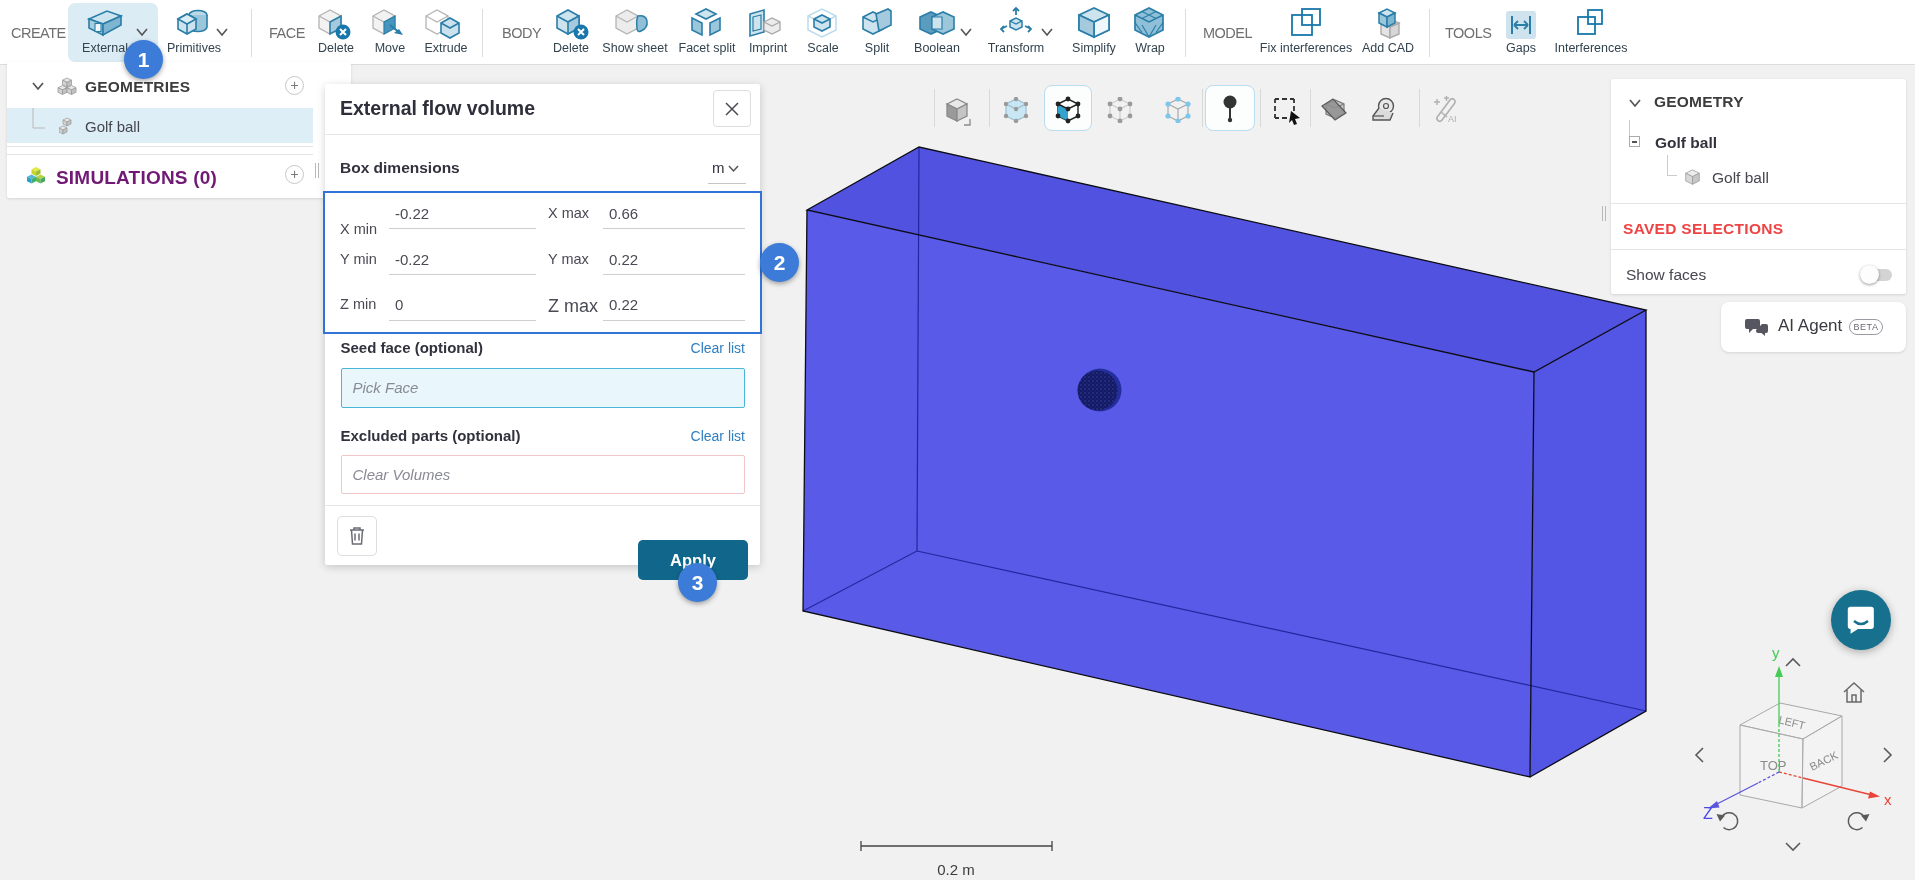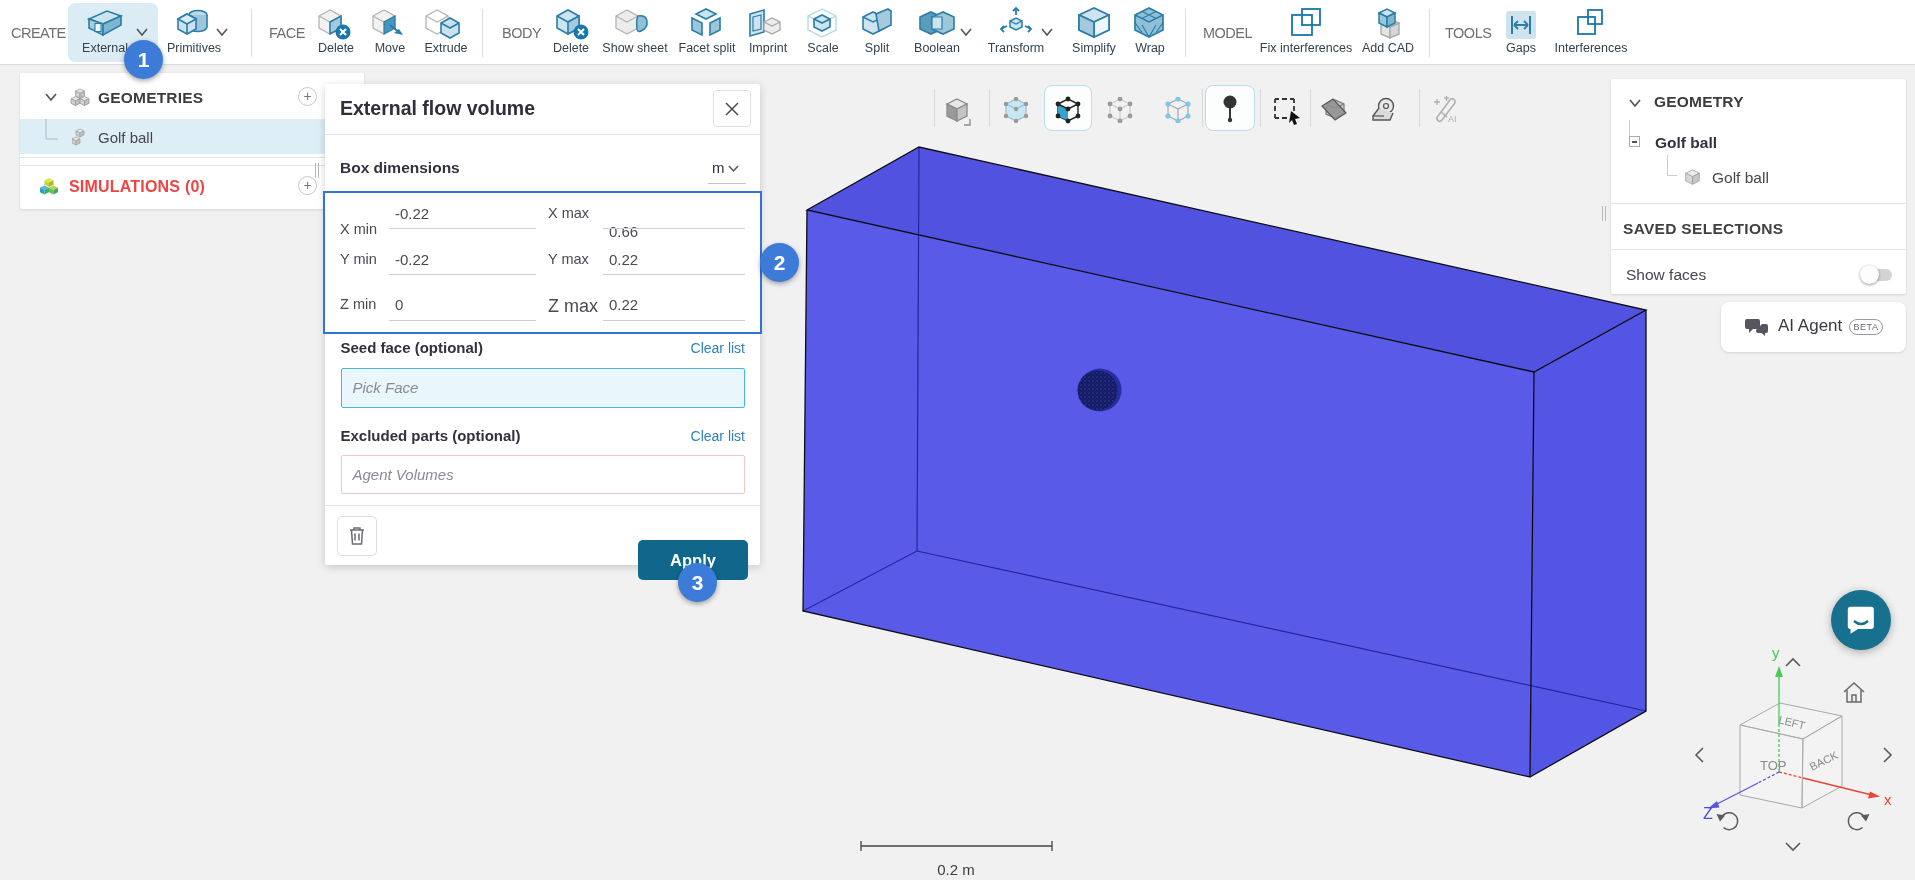--- a/index.html
+++ b/index.html
@@ -271,21 +271,21 @@
 
   <div class="ticon" style="left:1591px; top:7px;">
     <svg width="34" height="32" viewBox="0 0 34 32">
       <rect x="4" y="10" width="17" height="17" fill="none" stroke="#1878ac" stroke-width="1.8"></rect>
       <rect x="14" y="3" width="14" height="14" fill="none" stroke="#1878ac" stroke-width="1.8"></rect>
     </svg>
   </div>
   <div class="tlabel" style="left:1591px;">Interferences</div>
 </div>
 
-<div class="card" style="left:7px; top:73px; width:344px; height:136px;margin-left:13px;">
+<div class="card" style="left:7px; top:62px; width:344px; height:136px;">
   <svg style="position:absolute; left:24px; top:19px;" width="14" height="10" viewBox="0 0 14 10">
         <path d="M2,2 L7,8 L12,2" stroke="#555" stroke-width="1.7" fill="none"></path>
       </svg>
   <svg style="position:absolute; left:50px; top:15px;" width="20" height="20" viewBox="0 0 20 20">
     <g stroke="#9a9a9a" stroke-width="0.8">
     <polygon points="10,1 14.5,3.2 10,5.4 5.5,3.2" fill="#e8e8e8"></polygon>
           <polygon points="5.5,3.2 10,5.4 10,10 5.5,7.8" fill="#d2d2d2"></polygon>
           <polygon points="10,5.4 14.5,3.2 14.5,7.8 10,10" fill="#c2c2c2"></polygon>
     <polygon points="5.5,8.5 10,10.7 5.5,12.9 1,10.7" fill="#e8e8e8"></polygon>
           <polygon points="1,10.7 5.5,12.9 5.5,17.5 1,15.3" fill="#d2d2d2"></polygon>
@@ -321,21 +321,21 @@
           <polygon points="5.5,3.2 10,5.4 10,10 5.5,7.8" fill="#c9d42e"></polygon>
           <polygon points="10,5.4 14.5,3.2 14.5,7.8 10,10" fill="#9ebf2a"></polygon>
     <polygon points="5.5,8.5 10,10.7 5.5,12.9 1,10.7" fill="#52b8d8"></polygon>
           <polygon points="1,10.7 5.5,12.9 5.5,17.5 1,15.3" fill="#2e9ec4"></polygon>
           <polygon points="5.5,12.9 10,10.7 10,15.3 5.5,17.5" fill="#3fae74"></polygon>
     <polygon points="14.5,8.5 19,10.7 14.5,12.9 10,10.7" fill="#b5d44a"></polygon>
           <polygon points="10,10.7 14.5,12.9 14.5,17.5 10,15.3" fill="#6dbc4e"></polygon>
           <polygon points="14.5,12.9 19,10.7 19,15.3 14.5,17.5" fill="#47a860"></polygon>
     </g>
   </svg>
-  <span style="position:absolute; left:49px; top:105px; font-size:16px; font-weight:bold; color:#ef4444; letter-spacing:0.2px;">SIMULATIONS (0)</span>
+  <span style="position:absolute; left:49px; top:105px; font-size:19px; font-weight:bold; color:#701a75; letter-spacing:0.2px;">SIMULATIONS (0)</span>
   <div style="position:absolute; left:278px; top:103px; width:19px; height:19px; border:1px solid #c8c8c8; border-radius:50%; color:#777; font-size:14px; line-height:17px; text-align:center;">+</div>
 </div>
 <div style="position:absolute; left:315px; top:163px; width:4px; height:15px; border-left:1.5px solid #b8b8b8; border-right:1.5px solid #b8b8b8; z-index:3;"></div>
 
 <div class="badge" style="left:124px; top:40px;">1</div>
 <div class="badge" style="left:760px; top:243px;">2</div>
 <div class="badge" style="left:678px; top:563px;">3</div>
 
 <div id="dialog">
   <span style="position:absolute; left:15px; top:13px; font-size:19.5px; font-weight:bold; color:#2f2f3b;">External flow volume</span>
@@ -351,21 +351,21 @@
         <path d="M2,2 L6.5,7 L11,2" stroke="#555" stroke-width="1.5" fill="none"></path>
       </svg>
   <div style="position:absolute; left:383px; top:99px; width:38px; height:1px; background:#c4c4c4;"></div>
 
   <div style="position:absolute; left:-2px; top:107px; width:439px; height:143px; border:2px solid #3273d8;"></div>
 
   <span style="position:absolute; left:15px; top:137px; font-size:14.5px; color:#4a4a55;">X min</span>
   <span style="position:absolute; left:70px; top:121px; font-size:15px; color:#4a4a55;">-0.22</span>
   <div style="position:absolute; left:64px; top:144px; width:147px; height:1px; background:#cfcfcf;"></div>
   <span style="position:absolute; left:223px; top:121px; font-size:14.5px; color:#4a4a55;">X max</span>
-  <span style="position:absolute; left:284px; top:121px; font-size:15px; color:#4a4a55;margin-top:18px;">0.66</span>
+  <span style="position:absolute; left:284px; top:121px; font-size:15px; color:#4a4a55;">0.66</span>
   <div style="position:absolute; left:278px; top:144px; width:142px; height:1px; background:#cfcfcf;"></div>
 
   <span style="position:absolute; left:15px; top:167px; font-size:14.5px; color:#4a4a55;">Y min</span>
   <span style="position:absolute; left:70px; top:167px; font-size:15px; color:#4a4a55;">-0.22</span>
   <div style="position:absolute; left:64px; top:190px; width:147px; height:1px; background:#cfcfcf;"></div>
   <span style="position:absolute; left:223px; top:167px; font-size:14.5px; color:#4a4a55;">Y max</span>
   <span style="position:absolute; left:284px; top:167px; font-size:15px; color:#4a4a55;">0.22</span>
   <div style="position:absolute; left:278px; top:190px; width:142px; height:1px; background:#cfcfcf;"></div>
 
   <span style="position:absolute; left:15px; top:212px; font-size:14.5px; color:#4a4a55;">Z min</span>
@@ -376,21 +376,21 @@
   <div style="position:absolute; left:278px; top:236px; width:142px; height:1px; background:#cfcfcf;"></div>
 
   <span style="position:absolute; left:15.5px; top:255px; font-size:15px; font-weight:bold; color:#32323e;">Seed face (optional)</span>
   <span class="link" style="position:absolute; right:15px; top:256px; font-size:14px;">Clear list</span>
   <div style="position:absolute; left:15.5px; top:284px; width:404px; height:40px; background:#e9f7fc; border:1.5px solid #49b6dc; border-radius:2px;">
     <span style="position:absolute; left:11px; top:10px; font-size:15px; font-style:italic; color:#8a8a95;">Pick Face</span>
   </div>
   <span style="position:absolute; left:15.5px; top:343px; font-size:15px; font-weight:bold; color:#32323e;">Excluded parts (optional)</span>
   <span class="link" style="position:absolute; right:15px; top:344px; font-size:14px;">Clear list</span>
   <div style="position:absolute; left:15.5px; top:371px; width:404px; height:39px; background:#fff; border:1px solid #f0c6c6; border-radius:2px;">
-    <span style="position:absolute; left:11px; top:10px; font-size:15px; font-style:italic; color:#8a8a95;">Agent Volumes</span>
+    <span style="position:absolute; left:11px; top:10px; font-size:15px; font-style:italic; color:#8a8a95;">Clear Volumes</span>
   </div>
   <div style="position:absolute; left:0; top:421px; width:435px; height:1px; background:#e6e6e6;"></div>
   <div style="position:absolute; left:12px; top:432px; width:40px; height:40px; border:1px solid #ddd; border-radius:5px;">
     <svg style="position:absolute; left:10px; top:9px;" width="18" height="20" viewBox="0 0 18 20">
       <path d="M2,4 L16,4 M6,4 L6,2 L12,2 L12,4 M3.5,4 L4.5,18 L13.5,18 L14.5,4 M7,7.5 L7,14.5 M11,7.5 L11,14.5" stroke="#6b6b75" stroke-width="1.5" fill="none"></path>
     </svg>
   </div>
   <div style="position:absolute; left:313px; top:432px; width:110px; height:40px; background:#10678b; border-radius:5px; color:#fff; font-size:16.5px; font-weight:bold; text-align:center; line-height:40px;margin-top:24px;">Apply</div>
 </div>
 
@@ -408,21 +408,21 @@
   <div style="position:absolute; left:56px; top:96px; width:10px; height:1px; background:#ccc;"></div>
   <svg style="position:absolute; left:73px; top:89px;" width="17" height="19" viewBox="0 0 20 22">
     <g stroke="#9a9a9a" stroke-width="0.9">
     <polygon points="10,2 18,6 10,10 2,6" fill="#ececec"></polygon>
           <polygon points="2,6 10,10 10,19 2,15" fill="#d8d8d8"></polygon>
           <polygon points="10,10 18,6 18,15 10,19" fill="#c6c6c6"></polygon>
     </g>
   </svg>
   <span style="position:absolute; left:101px; top:90px; font-size:15.5px; color:#46464e;">Golf ball</span>
   <div style="position:absolute; left:0; top:124px; width:295px; height:1px; background:#e4e4e4;"></div>
-  <span style="position:absolute; left:12px; top:141px; font-size:15.5px; font-weight:bold; color:#404040; letter-spacing:0.3px;">SAVED SELECTIONS</span>
+  <span style="position:absolute; left:12px; top:141px; font-size:15.5px; font-weight:bold; color:#ef4444; letter-spacing:0.3px;">SAVED SELECTIONS</span>
   <div style="position:absolute; left:0; top:170px; width:295px; height:1px; background:#e4e4e4;"></div>
   <span style="position:absolute; left:15px; top:187px; font-size:15.5px; color:#46464e;">Show faces</span>
   <div style="position:absolute; left:253px; top:190px; width:28px; height:12px; background:#d4d4d4; border-radius:6px;"></div>
   <div style="position:absolute; left:249px; top:186px; width:19px; height:19px; background:#fdfdfd; border-radius:50%; box-shadow:0 1px 3px rgba(0,0,0,0.4);"></div>
 </div>
 <div style="position:absolute; left:1602px; top:206px; width:4px; height:15px; border-left:1.5px solid #b8b8b8; border-right:1.5px solid #b8b8b8; z-index:3;"></div>
 
 <div class="card" style="left:1721px; top:302px; width:185px; height:50px; border-radius:8px;">
   <svg style="position:absolute; left:24px; top:16px;" width="24" height="20" viewBox="0 0 24 20">
     <path d="M2,1 h11 a2,2 0 0 1 2,2 v6 a2,2 0 0 1 -2,2 h-5 l-4,4 v-4 h-2 a2,2 0 0 1 -2,-2 v-6 a2,2 0 0 1 2,-2 z" fill="#565660"></path>

